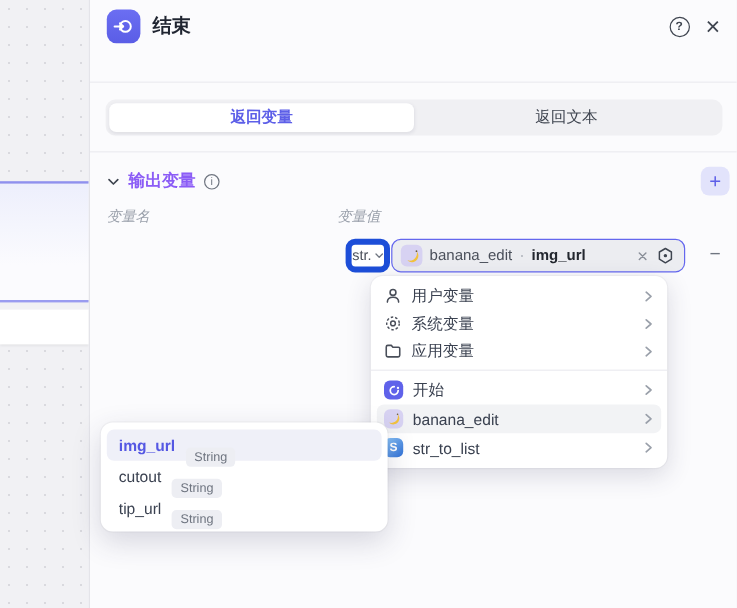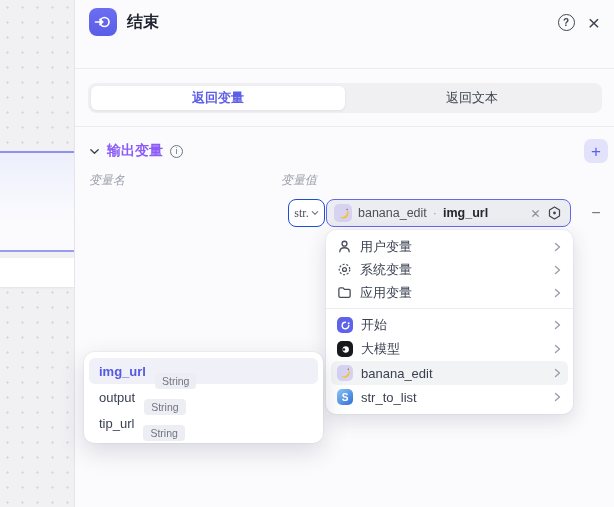--- a/index.html
+++ b/index.html
@@ -51,38 +51,38 @@
   .plus-btn { position:absolute; left:509px; top:139px; width:24px; height:24px;
     background:#e2e3fb; border-radius:7px; color:#5d5fe8; font-size:17px;
     display:flex; align-items:center; justify-content:center; cursor:pointer; line-height:1; }
 
   .col-label { position:absolute; top:172px; font-size:12px; color:#9aa0ab;font-style:italic; }
 
   .name-input { position:absolute; left:13px; top:199px; width:193px; height:28px;
     border:1px solid #e0e0e6; border-radius:8px; background:#ffffff; padding:0 10px;
     font-size:13px; color:#3a4150; font-family:inherit; outline:none; }
   .type-select { position:absolute; left:213px; top:199px; width:37px; height:28px;
-    border:1px solid #1d4ed8; border-radius:8px; background:#ffffff;
+    border:5px solid #1d4ed8; border-radius:8px; background:#ffffff;
     display:flex; align-items:center; justify-content:center; gap:2px;
-    font-size:12px; color:#4a4f5a; cursor:pointer;font-family:Liberation Serif, serif; }
+    font-size:12px; color:#4a4f5a; cursor:pointer; }
   .value-field { position:absolute; left:251px; top:199px; width:245px; height:28px;
     border:1.5px solid #6467ee; border-radius:8px; background:#ecedf1;
     display:flex; align-items:center; padding:0 7px; gap:6px; cursor:pointer; }
   .chip-icon { width:18px; height:18px; border-radius:5px; background:#d7d2f2;
     display:flex; align-items:center; justify-content:center; flex:none; }
   .ref-node { font-size:12.5px; color:#4a4f5a; white-space:nowrap; }
   .ref-sep { font-size:12.5px; color:#9aa0aa; }
   .ref-field { font-size:12.5px; color:#23272f; font-weight:bold; white-space:nowrap; }
   .vf-right { margin-left:auto; display:flex; align-items:center; gap:5px; }
   .minus-btn { position:absolute; left:510px; top:199px; width:22px; height:28px;
     display:flex; align-items:center; justify-content:center; color:#6f7580;
     font-size:16px; cursor:pointer; }
 
   
-  .dropdown { position:absolute; left:251px; top:230px; width:247px;
+  .dropdown { position:absolute; left:234px; top:230px; width:247px;
     background:#ffffff; border-radius:10px; padding:5px 0;
     box-shadow:0 6px 20px rgba(50,50,90,.16), 0 0 0 1px rgba(0,0,0,.03); }
   .menu-item { display:flex; align-items:center; height:23px; margin:0 5px;
     padding:0 6px; gap:8px; font-size:13px; color:#3a4150; border-radius:6px; cursor:pointer; }
   .menu-item.node { height:24px;align-items:center; }
   .menu-item.hl { background:#f2f3f5; }
   .menu-sep { height:0; border-top:1px solid #ececf0; margin:4px 0; }
   .mi-chevron { margin-left:auto; display:flex; }
   .node-icon { width:16px; height:16px; border-radius:5px; flex:none;
     display:flex; align-items:center; justify-content:center; overflow:hidden; }
@@ -228,34 +228,20 @@
         </svg>
       </span>
       <span>开始</span>
       <span class="mi-chevron">
         <svg width="10" height="10" viewBox="0 0 10 10">
             <path d="M3.5 1.5 L7.5 5 L3.5 8.5" fill="none" stroke="#9aa0aa" stroke-width="1.4" stroke-linecap="round" stroke-linejoin="round"></path>
           </svg>
       </span>
     </div>
 
-    <div class="menu-item node">
-      <span class="node-icon" style="background:#17191d;">
-        <svg width="11" height="11" viewBox="0 0 16 16">
-          <circle cx="8.3" cy="8" r="4.6" fill="#fff"></circle>
-          <circle cx="5.8" cy="8" r="1.7" fill="#17191d"></circle>
-        </svg>
-      </span>
-      <span>大模型</span>
-      <span class="mi-chevron">
-        <svg width="10" height="10" viewBox="0 0 10 10">
-            <path d="M3.5 1.5 L7.5 5 L3.5 8.5" fill="none" stroke="#9aa0aa" stroke-width="1.4" stroke-linecap="round" stroke-linejoin="round"></path>
-          </svg>
-      </span>
-    </div>
 
     <div class="menu-item node hl">
       <span class="node-icon" style="background:#d7d2f2;">
         <svg width="12" height="12" viewBox="0 0 16 16">
           <path d="M12.3 2.6 C13.6 5.4 12.6 9.3 9.6 11.3 C7.4 12.7 4.8 12.9 3.2 12 C4.2 13.9 7 14.7 9.7 13.9 C13.2 12.8 15.2 9 14 5.4 C13.6 4.2 13 3.2 12.3 2.6 Z" fill="#f2c23e"></path>
           <circle cx="12.4" cy="2.9" r="0.9" fill="#6b5b3a"></circle>
         </svg>
       </span>
       <span>banana_edit</span>
       <span class="mi-chevron">
@@ -277,21 +263,21 @@
     </div>
 
   </div>
 
   <div class="submenu">
     <div class="sub-item sel">
       <span class="sub-name">img_url</span>
       <span class="badge">String</span>
     </div>
     <div class="sub-item">
-      <span class="sub-name">output</span>
+      <span class="sub-name">cutout</span>
       <span class="badge">String</span>
     </div>
     <div class="sub-item">
       <span class="sub-name">tip_url</span>
       <span class="badge">String</span>
     </div>
   </div>
 
 </div>
 

